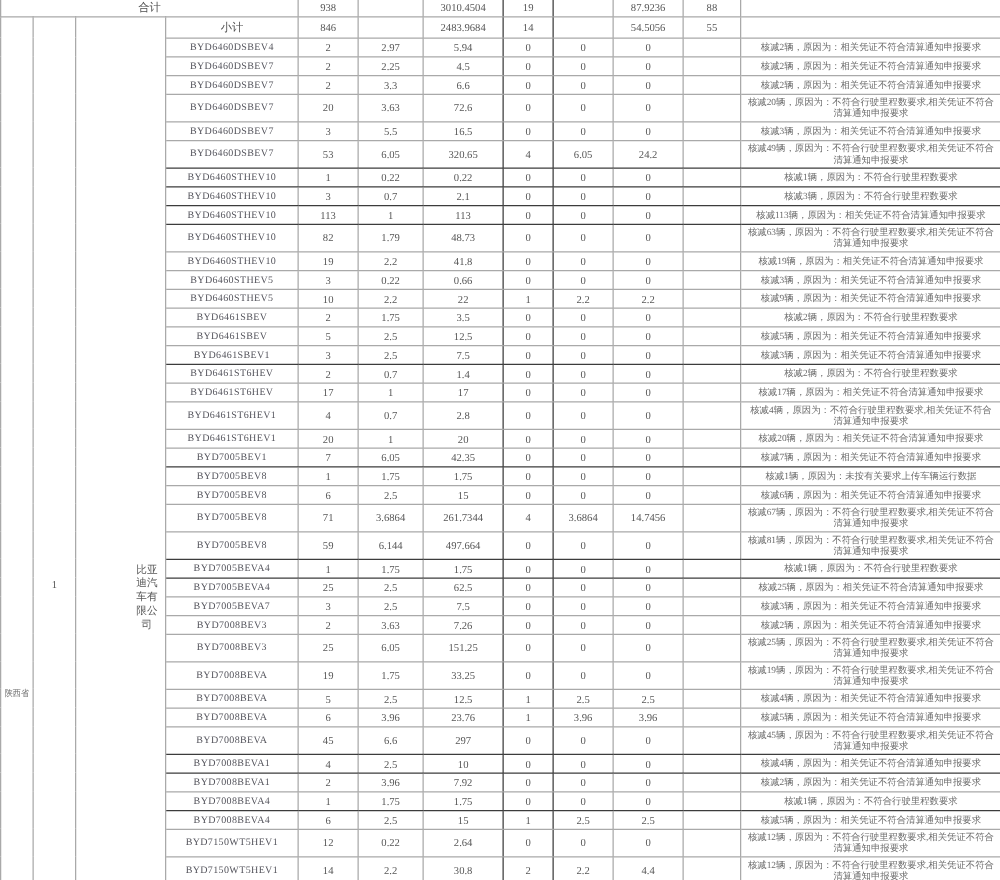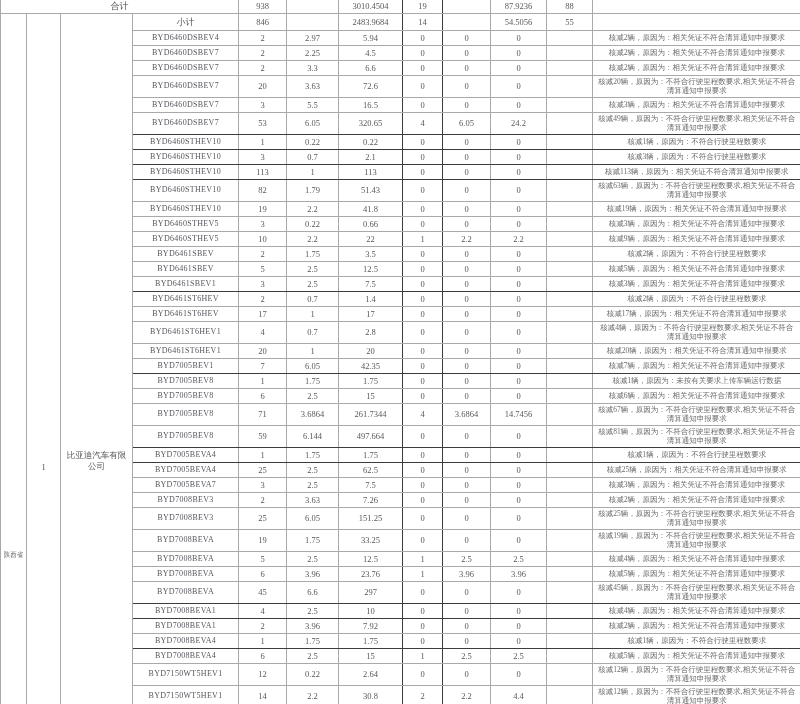--- a/index.html
+++ b/index.html
@@ -21,21 +21,21 @@
   td.model-cell{font-size:8px;letter-spacing:.3px;color:#56565e;margin-left:28px;}
   td.remark-cell{font-size:7.5px;line-height:9.5px;color:#6b6b6b;padding:1px 5px;border-right:none;}
   td.vr{border-right:1px solid #3c3c3c;}
   tr.hb td{border-bottom:1px solid #3c3c3c;}
   tr.grand{height:13px;}
   tr.sub{height:17px;}
   tr.r{height:15px;}
   td.span-cell{vertical-align:top;position:relative;}
   .province-label{margin-top:535px;font-size:7px;color:#6b6b6b;white-space:nowrap;transform:scaleX(.92);}
   .seq-label{margin-top:447px;font-size:8.5px;color:#585858;}
-  .company-label{margin-top:435px;font-size:8.5px;line-height:11px;color:#585858;padding:0 3px;}
+  .company-label{margin-top:435px;font-size:8.5px;line-height:11px;color:#585858;padding:0 3px;margin-left:42px;}
   .summary-label{font-size:9px;color:#4f4f4f;margin-left:47px;}
 </style>
 </head>
 <body>
 
 <div id="page">
   <table>
     <colgroup>
       <col style="width:26px">
         <col style="width:34px">
@@ -179,21 +179,21 @@
           <td class="vr">0</td>
           <td>0</td>
           <td>0</td>
           <td></td>
           <td class="remark-cell">核减113辆，原因为：相关凭证不符合清算通知申报要求</td>
         </tr>
         <tr class="r">
           <td class="model-cell">BYD6460STHEV10</td>
           <td>82</td>
           <td>1.79</td>
-          <td class="vr">51.43</td>
+          <td class="vr">48.73</td>
           <td class="vr">0</td>
           <td>0</td>
           <td>0</td>
           <td></td>
           <td class="remark-cell">核减63辆，原因为：不符合行驶里程数要求,相关凭证不符合清算通知申报要求</td>
         </tr>
         <tr class="r">
           <td class="model-cell">BYD6460STHEV10</td>
           <td>19</td>
           <td>2.2</td>

